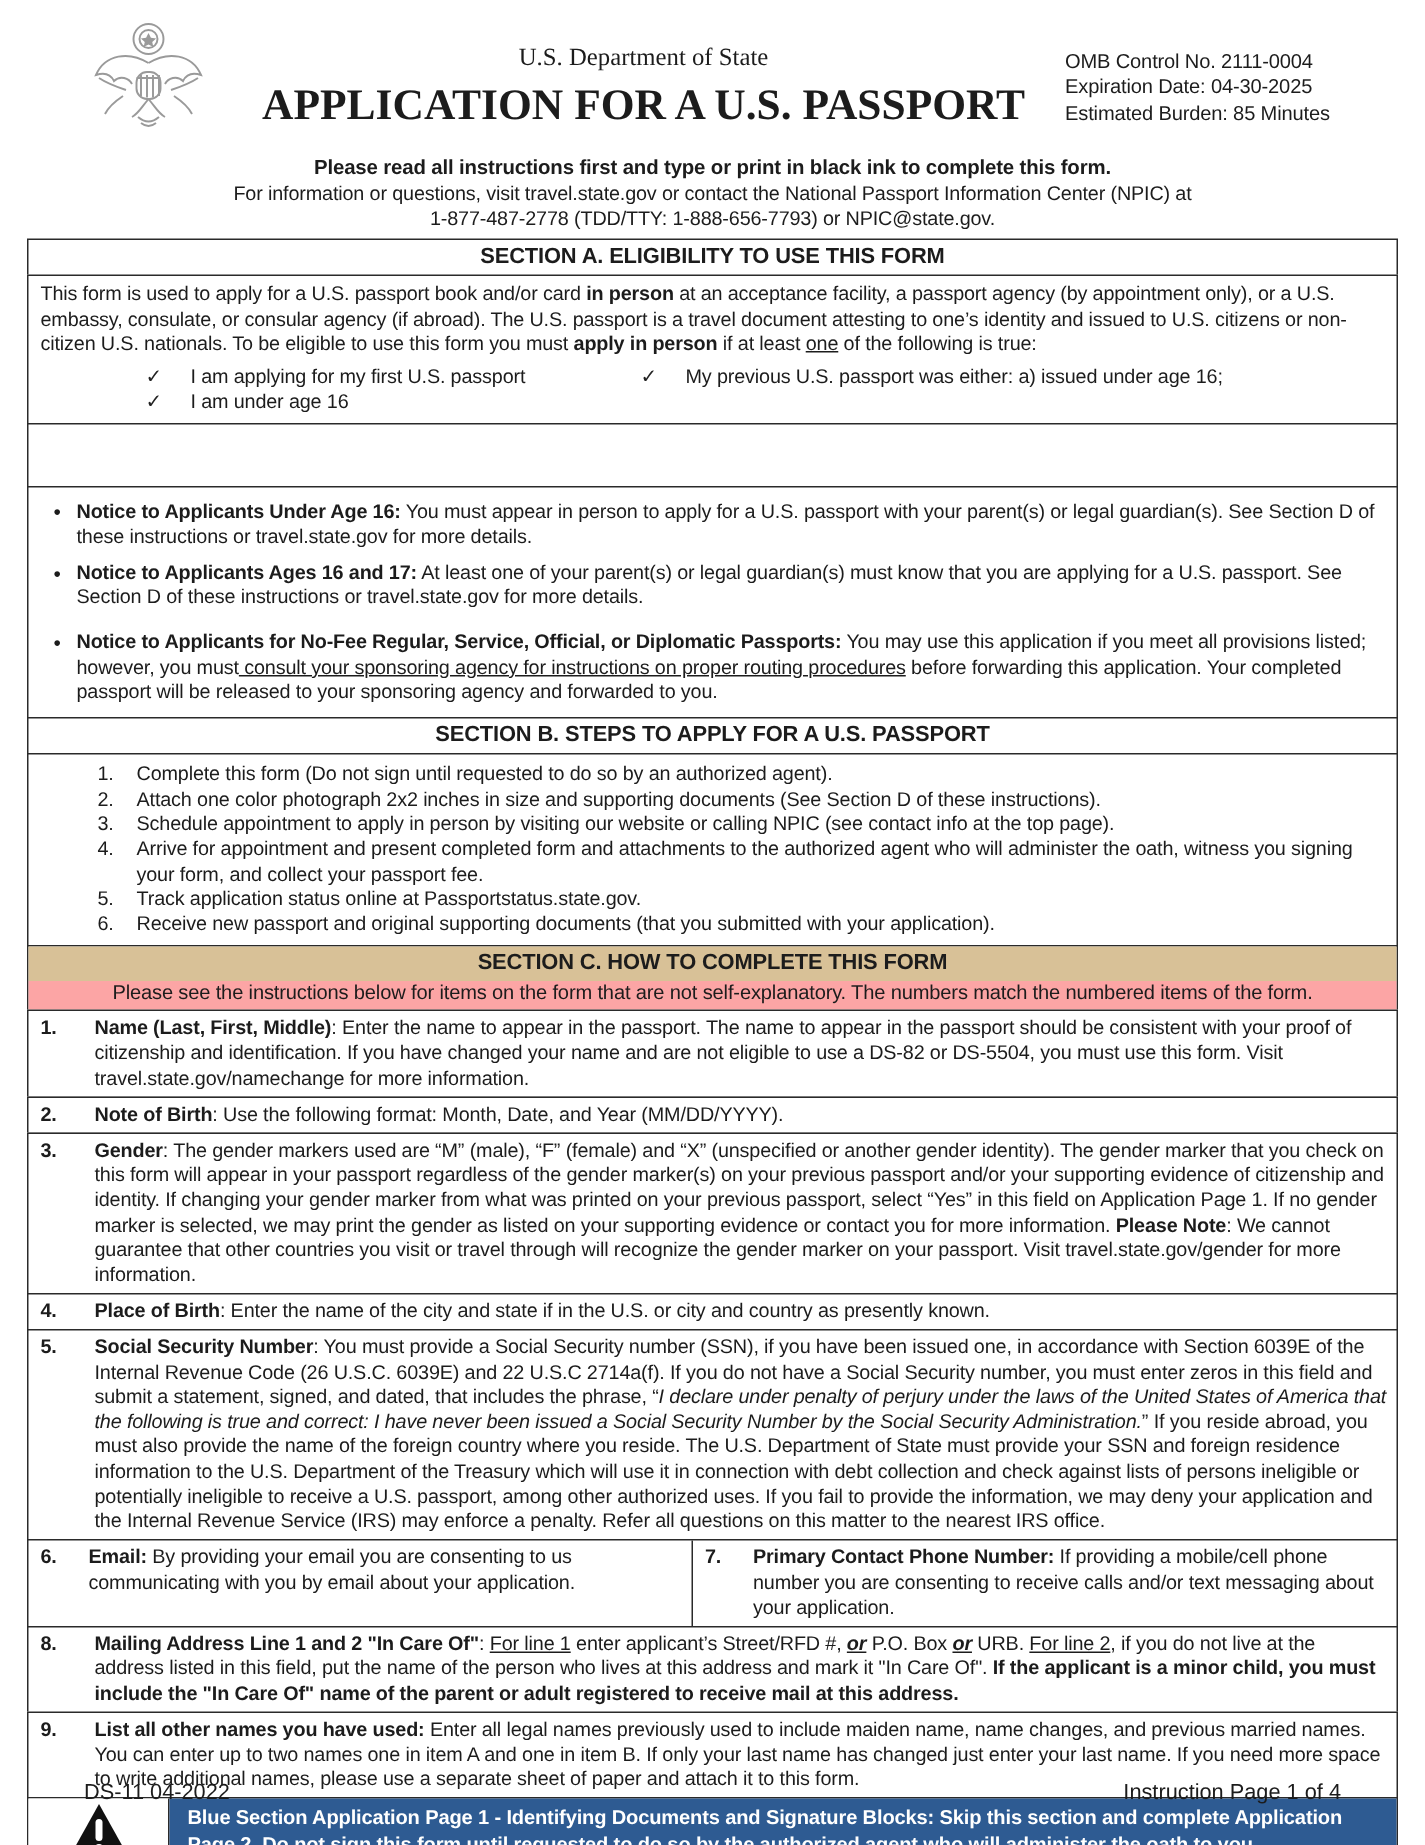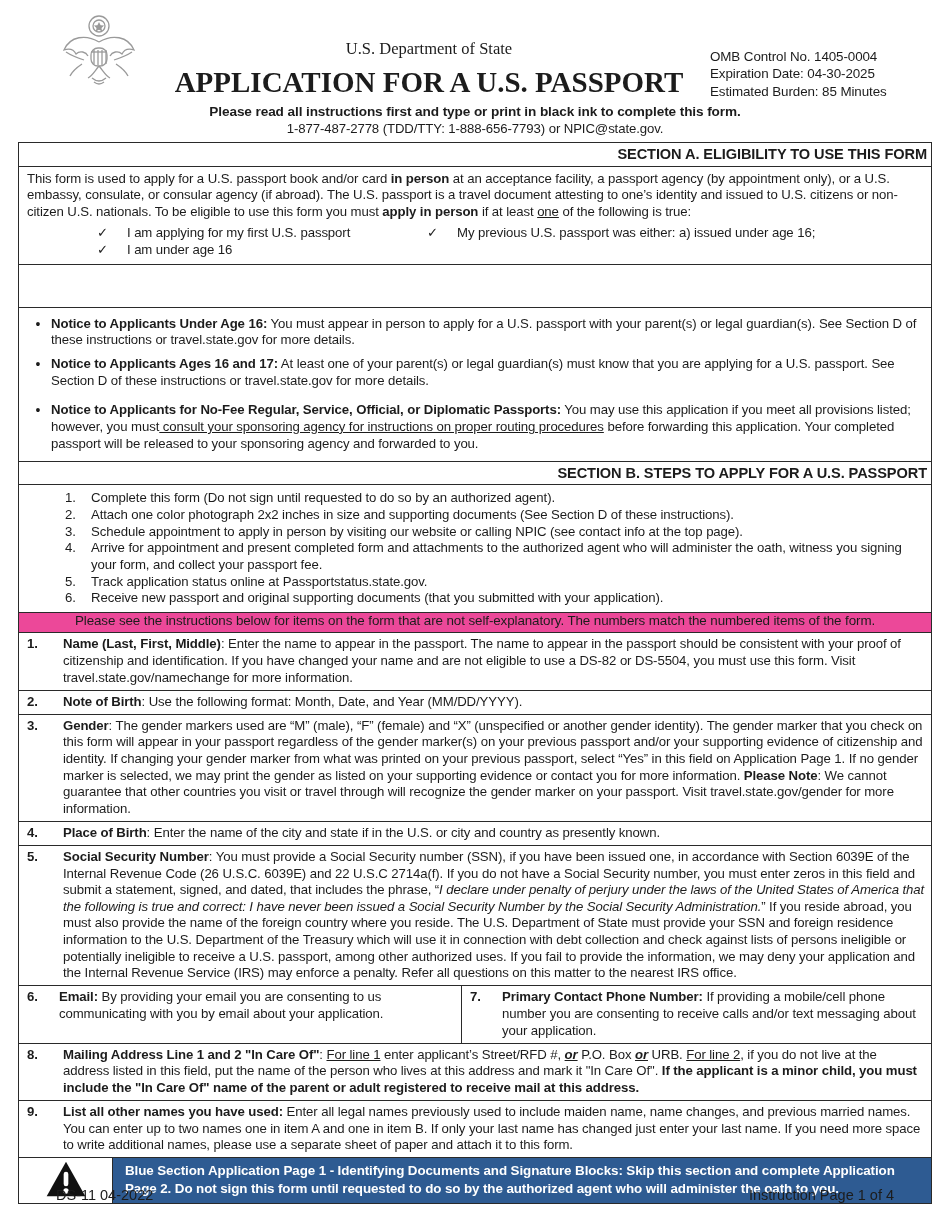--- a/index.html
+++ b/index.html
@@ -5,38 +5,38 @@
   * { box-sizing: border-box; margin: 0; padding: 0; }
   html, body { background: #fff; }
   body {
     width: 950px; height: 1230px; margin: 0 auto; position: relative;
     font-family: "Liberation Sans", "DejaVu Sans", sans-serif;
     color: #1c1c1c; font-size: 13.2px; letter-spacing: -0.1px; line-height: 1.26;
   }
   .page { padding: 10px 18px 0 18px; }
 
   
-  .hdr { display: flex; align-items: flex-end; margin-bottom: 2px; }
+  .hdr { display: flex; align-items: center; margin-bottom: 2px; }
   .seal-zone { width: 130px; padding-left: 40px; padding-top: 2px; }
   .title-zone { flex: 1; text-align: center; padding-top: 6px; }
   .agency { font-family: "Liberation Serif", "DejaVu Serif", serif; font-size: 16.5px; letter-spacing: 0; }
   .form-title { font-family: "Liberation Serif", "DejaVu Serif", serif; font-weight: 700; font-size: 29px; letter-spacing: 0; margin-top: 4px; }
   .omb-zone { width: 222px; font-size: 13.4px; line-height: 1.32; padding-top: 6px; }
   .intro { text-align: center; margin-top: 2px; }
   .intro .b1 { font-weight: 700; font-size: 13.6px; }
   .intro div { margin-top: 1px; }
 
   
   .stack > .row { border: 1.6px solid #2a2a2a; margin-top: -1.6px; background: #fff; }
   .stack { margin-top: 6px; }
   .sec-head {
-    background: #d8c197; text-align: right; font-weight: 700; font-size: 14.6px;
+    background: #d8c197; text-align: center; font-weight: 700; font-size: 14.6px;
     padding: 2px 4px 3px 4px; letter-spacing: -0.1px;
   }
-  .sec-sub { background: #ec4899; text-align: center; font-size: 13.4px; padding: 0 6px 3px 6px; font-weight: 400; }
+  .sec-sub { background: #fca5a5; text-align: center; font-size: 13.4px; padding: 0 6px 3px 6px; font-weight: 400; }
 
   .sa-body { padding: 4px 8px 6px 8px; }
   .checks { display: flex; margin-top: 5px; padding-left: 70px; }
   .chk-col1 { width: 330px; }
   .chk-line { display: flex; }
   .chk-mark { width: 30px; text-align: left; color: #222; }
   .chk-cont { padding-left: 30px; }
 
   .blue-banner {
     background: #2e5b92; color: #fff; font-weight: 700; font-size: 13.6px;
@@ -99,28 +99,29 @@
           <path d="M34 66 q7 6 14 0 M36 70 q5 4 10 0"></path>
           <path d="M24 52 C 18 56, 14 60, 12 64 M58 52 C 64 56, 68 60, 70 64"></path>
         </svg>
       </span>
     </div>
     <div class="title-zone">
       <div class="agency">U.S. Department of State</div>
       <div class="form-title">APPLICATION FOR A U.S. PASSPORT</div>
     </div>
     <div class="omb-zone">
-      <div>OMB Control No. 1405-0004</div>
+      <div>OMB Control No. 2111-0004</div>
       <div>Expiration Date: 04-30-2025</div>
       <div>Estimated Burden: 85 Minutes</div>
     </div>
   </div>
 
   <div class="intro">
     <div class="b1">Please read all instructions first and type or print in black ink to complete this form.</div>
+    <div>For information or questions, visit travel.state.gov or contact the National Passport Information Center (NPIC) at</div>
     <div>1-877-487-2778  (TDD/TTY: 1-888-656-7793) or NPIC@state.gov.</div>
   </div>
 
   <div class="stack">
 
     <div class="row sec-head">SECTION A. ELIGIBILITY TO USE THIS FORM</div>
     <div class="row sa-body">
       <div><span>This form is used to apply for a U.S. passport book and/or card </span><span class="s-b">in person</span><span> at an acceptance facility, a passport agency (by appointment only), or a U.S. embassy, consulate, or consular agency (if abroad). The U.S. passport is a travel document attesting to one’s identity and issued to U.S. citizens or non-citizen U.S. nationals. To be eligible to use this form you must </span><span class="s-b">apply in person</span><span> if at least </span><span class="s-u">one</span><span> of the following is true:</span></div>
       <div class="checks">
         <div class="chk-col1">
@@ -181,20 +182,21 @@
         <span class="s-num">5.</span>
         <span class="s-text">Track application status online at Passportstatus.state.gov.</span>
       </div>
       <div class="step">
         <span class="s-num">6.</span>
         <span class="s-text">Receive new passport and original supporting documents (that you submitted with your application).</span>
       </div>
     </div>
 
     <div class="row">
+      <div class="sec-head" style="border:none;">SECTION C. HOW TO COMPLETE THIS FORM</div>
       <div class="sec-sub">Please see the instructions below for items on the form that are not self-explanatory. The numbers match the numbered items of the form.</div>
     </div>
 
     <div class="row item">
       <span class="i-num">1.</span>
       <div class="i-text"><span class="s-b">Name (Last, First, Middle)</span><span>: Enter the name to appear in the passport. The name to appear in the passport should be consistent with your proof of citizenship and identification. If you have changed your name and are not eligible to use a DS-82 or DS-5504, you must use this form. Visit travel.state.gov/namechange for more information.</span></div>
     </div>
     <div class="row item">
       <span class="i-num">2.</span>
       <div class="i-text"><span class="s-b">Note of Birth</span><span>: Use the following format: Month, Date, and Year (MM/DD/YYYY).</span></div>

